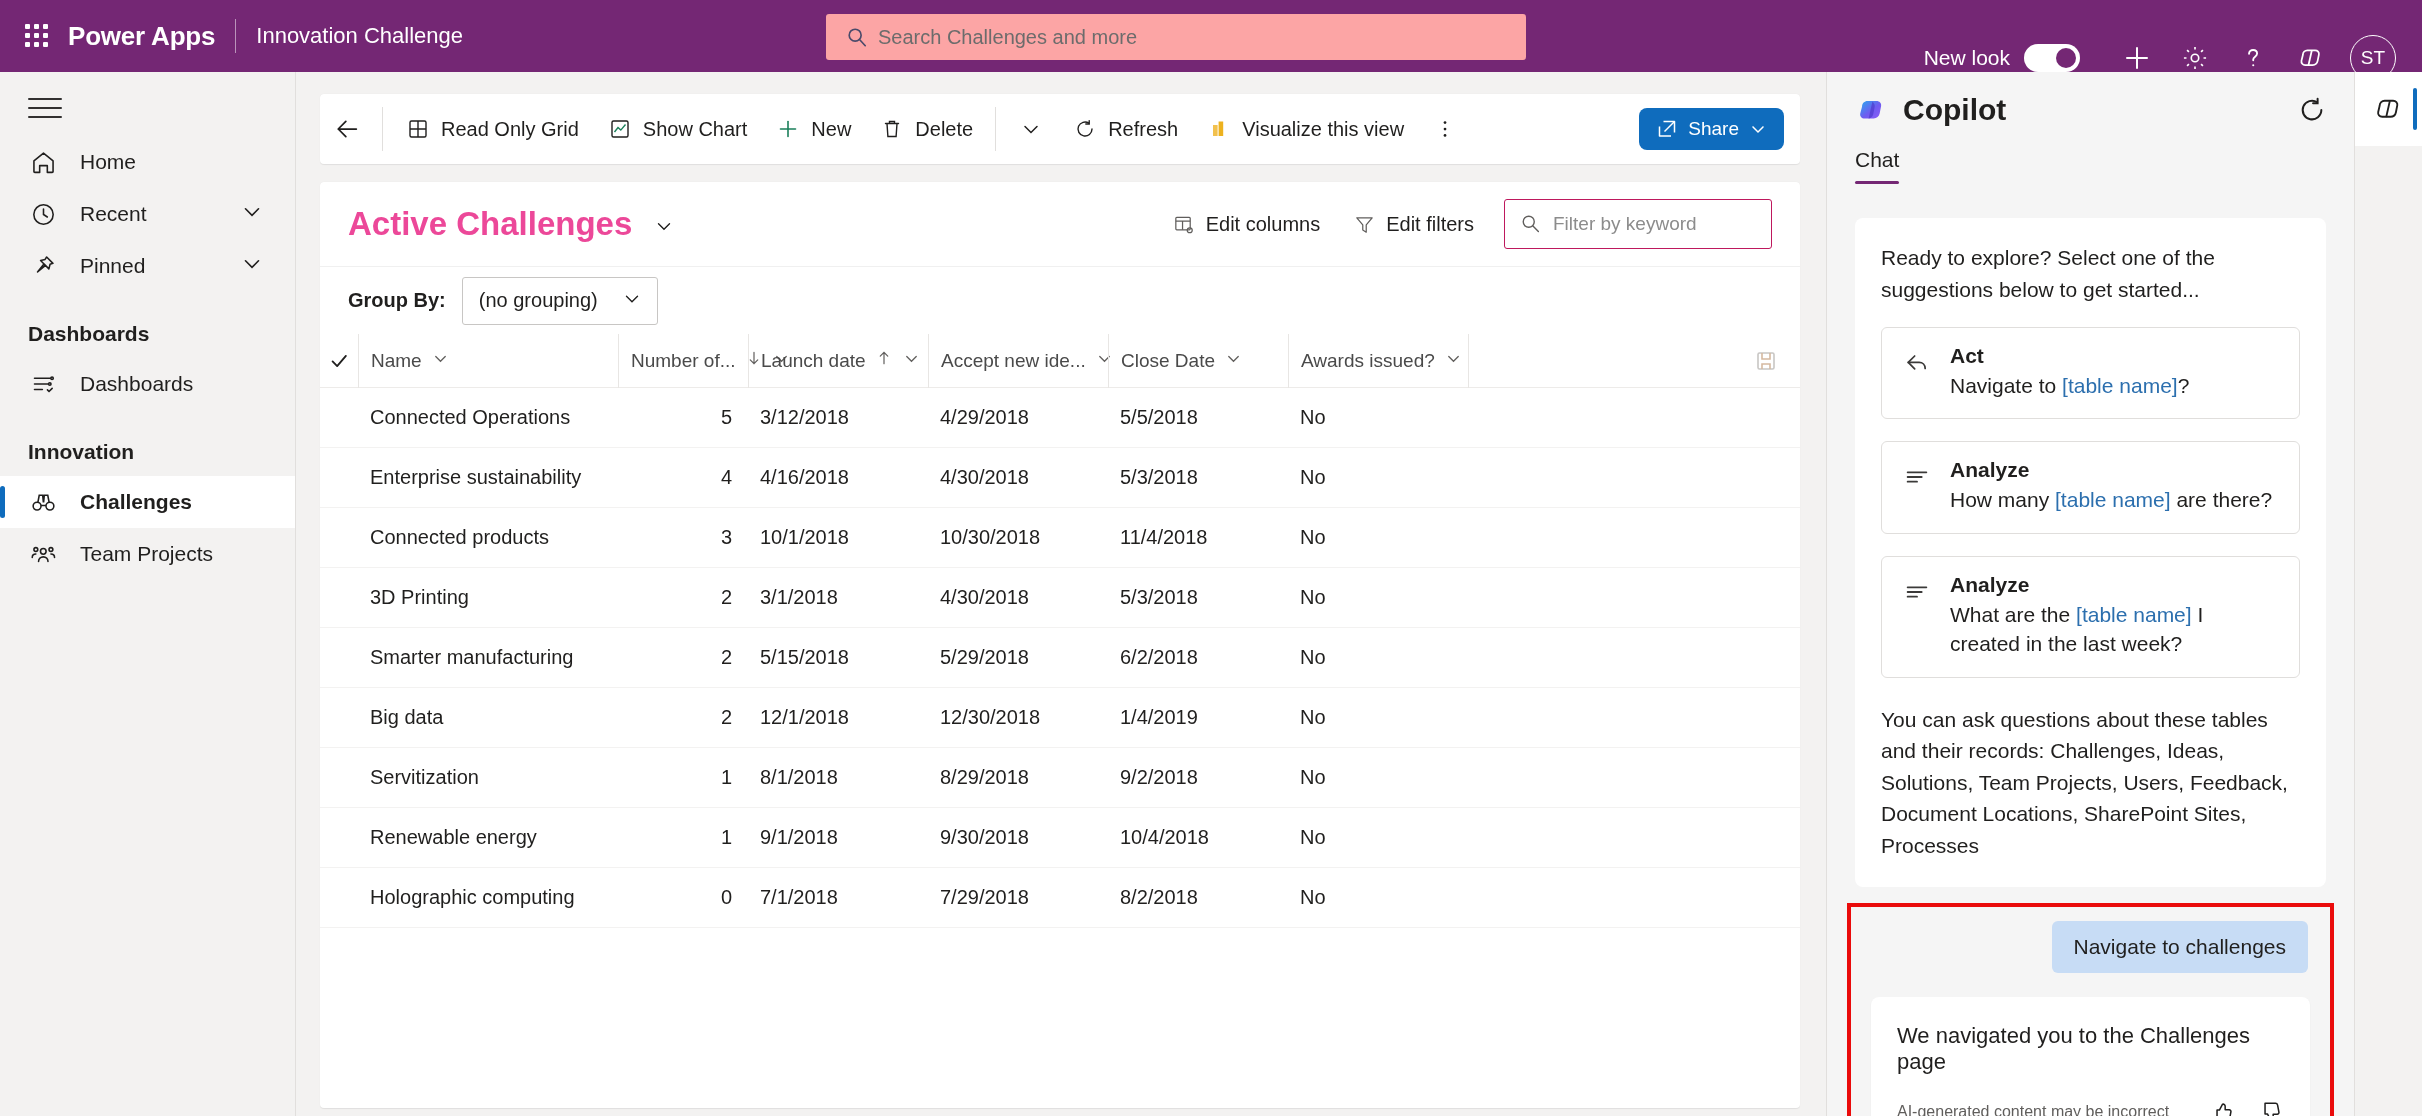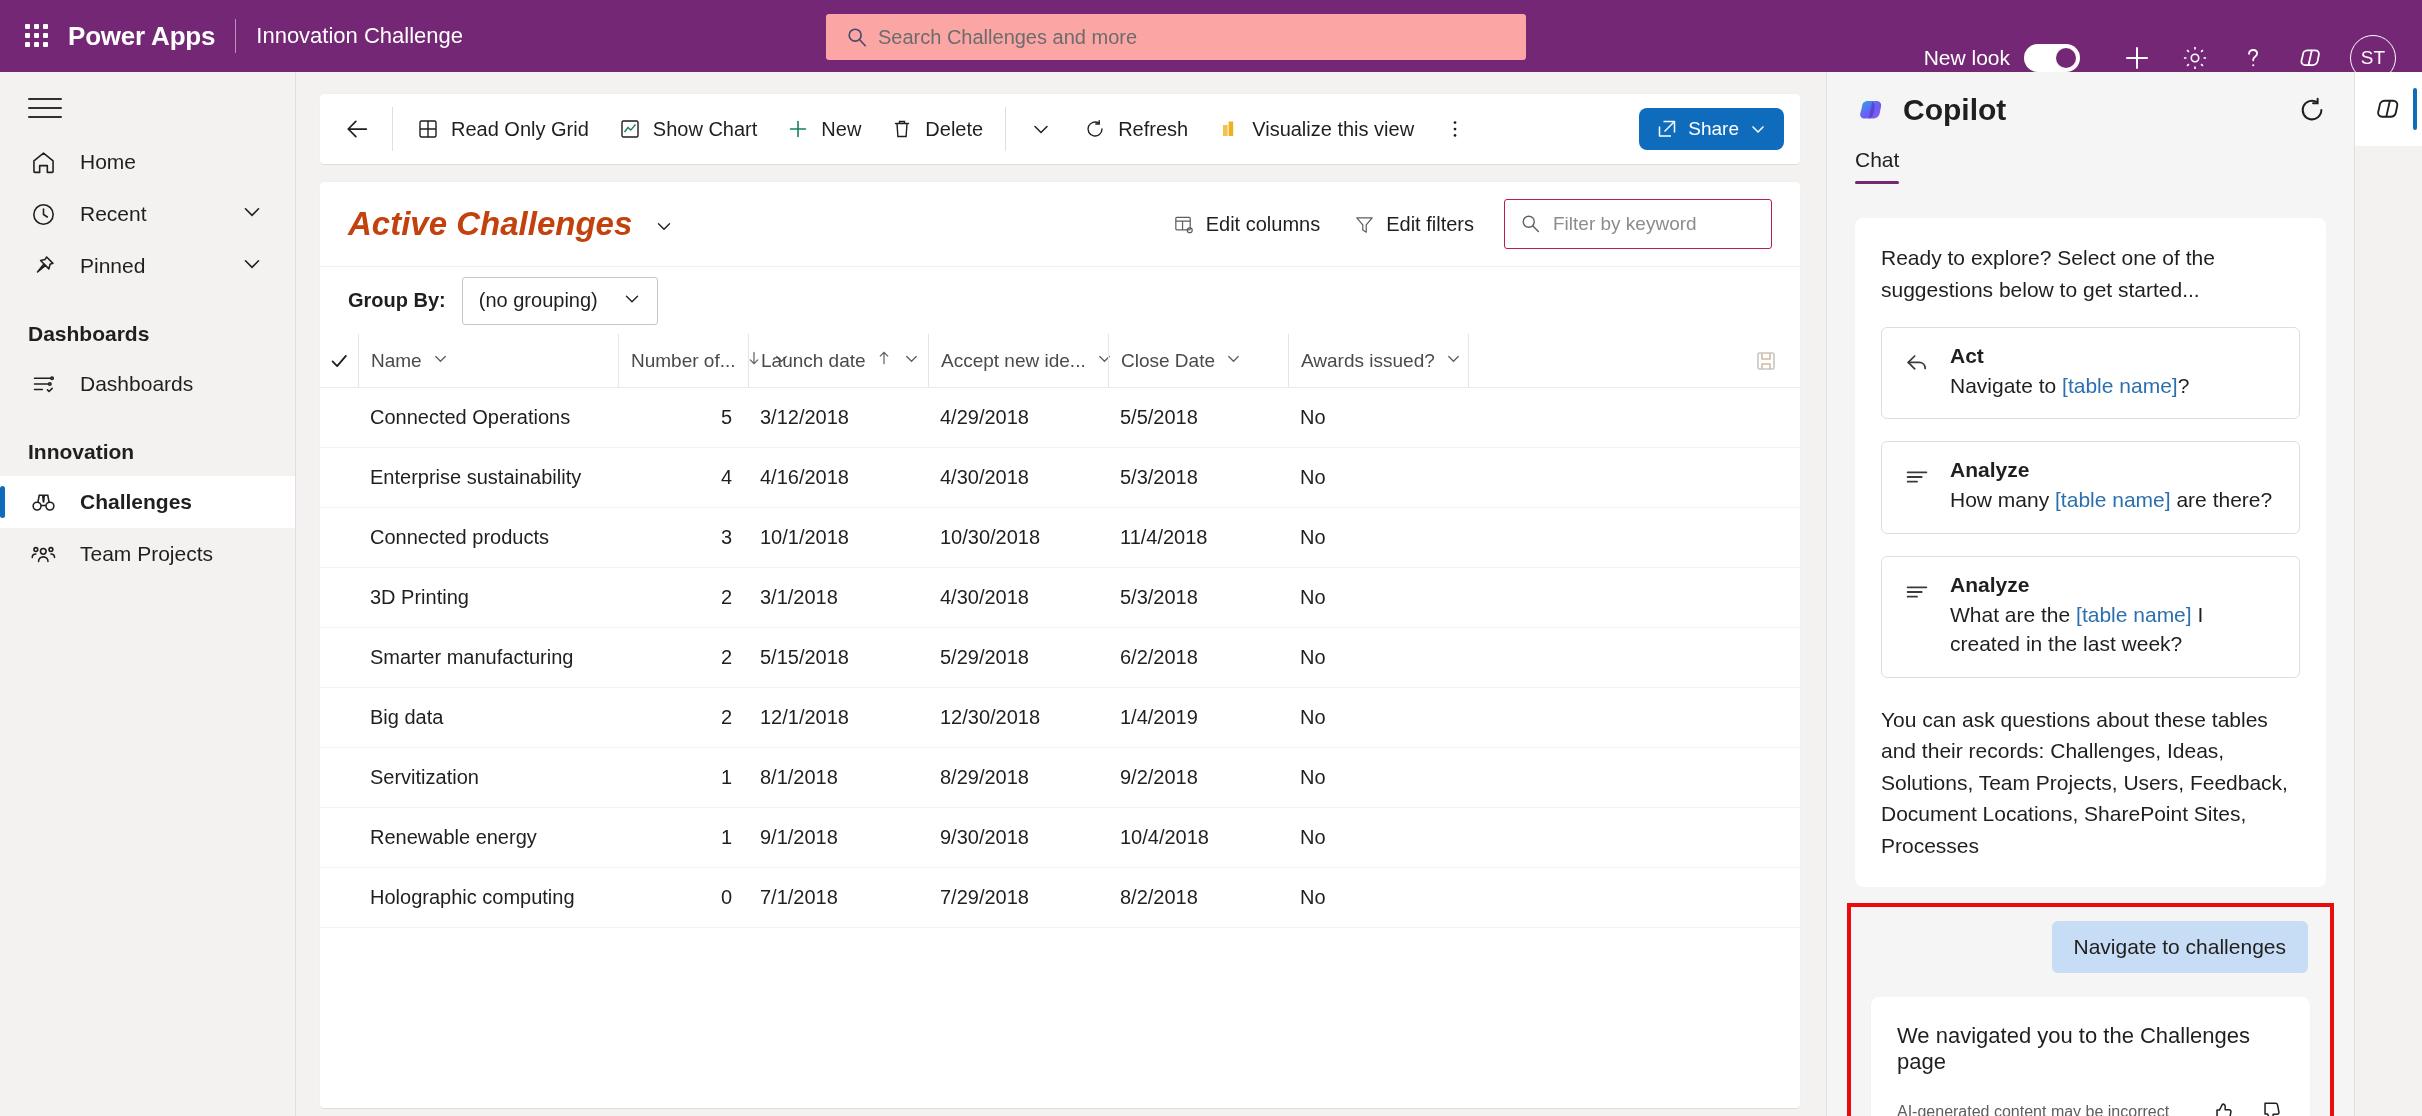--- a/index.html
+++ b/index.html
@@ -47,33 +47,33 @@
   .nav-item { display:flex; align-items:center; height:52px; padding-left:28px; cursor:pointer; position:relative; font-size:21px; color:#201f1e; }
   .nav-item .ni-ico { width:30px; height:30px; margin-right:22px; display:flex; align-items:center; justify-content:center; flex:0 0 auto;}
   .nav-item .chev { position:absolute; right:30px; top:50%; transform:translateY(-50%); }
   .nav-item.selected { background:#fff; font-weight:600; }
   .nav-item.selected::before { content:""; position:absolute; left:0; top:10px; bottom:10px; width:5px; background:#0f6cbd; border-radius:3px; }
   .nav-group { font-size:21px; font-weight:700; color:#201f1e; padding:30px 0 12px 28px; }
 
   
   .main { position:absolute; left:296px; top:72px; width:1530px; height:1044px; background:#f3f2f1; }
   .cmdbar { position:absolute; left:24px; top:22px; width:1480px; height:70px; background:#fff;
-    border-radius:4px; display:flex; align-items:center; padding-left:10px; box-shadow:0 0.5px 1px rgba(0,0,0,.08); }
+    border-radius:4px; display:flex; align-items:center; padding-left:0; box-shadow:0 0.5px 1px rgba(0,0,0,.08); }
   .cmd-back { width:54px; height:54px; display:flex; align-items:center; justify-content:center; cursor:pointer; }
   .cmd-divider { width:1px; height:44px; background:#e1dfdd; margin:0 8px; }
   .cmd-btn { display:flex; align-items:center; height:54px; padding:0 14px; cursor:pointer;
     font-size:20px; color:#201f1e; white-space:nowrap; border-radius:4px; }
   .cmd-btn .ci { width:26px; height:26px; margin-right:10px; display:flex; align-items:center; justify-content:center; flex:0 0 auto;}
   .share-btn { position:absolute; right:16px; top:14px; height:42px; background:#0f6cbd; color:#fff;
     border-radius:8px; display:flex; align-items:center; padding:0 16px; font-size:19px; cursor:pointer; gap:9px; }
 
   .content-card { position:absolute; left:24px; top:110px; width:1480px; height:926px; background:#fff;
     border-radius:4px; box-shadow:0 0.5px 1px rgba(0,0,0,.08); overflow:hidden; }
   .view-header { height:84px; display:flex; align-items:center; position:relative; padding-left:28px; }
-  .view-title { font-size:33px; font-weight:600; color:#c2410c; cursor:pointer;font-style:italic; }
+  .view-title { font-size:33px; font-weight:600; color:#ec4899; cursor:pointer; }
   .view-title .vt-chev { margin-left:12px; }
   .vh-right { position:absolute; right:28px; top:0; height:84px; display:flex; align-items:center; gap:0; }
   .vh-btn { display:flex; align-items:center; height:50px; padding:0 16px; font-size:20px; color:#201f1e; cursor:pointer; border-radius:4px; }
   .vh-btn .ci { width:24px; height:24px; margin-right:10px; display:flex; align-items:center; justify-content:center; }
   .kw-wrap { position:relative; width:268px; height:50px; margin-left:14px; }
   .kw-input { width:100%; height:100%; border:1px solid #be185d; border-radius:3px; padding-left:48px;
     font-size:19px; color:#605e5c; font-family:"Liberation Sans", sans-serif; background:#fff; }
   .kw-input::placeholder { color:#8c8c8c; }
   .kw-ico { position:absolute; left:16px; top:14px; width:21px; height:21px; pointer-events:none; }
 

